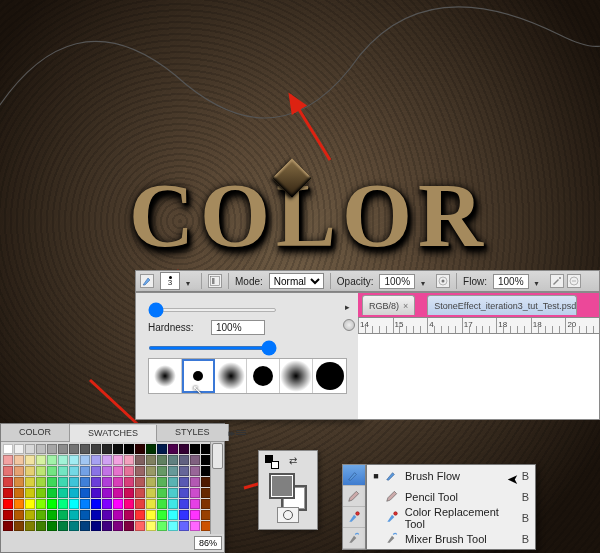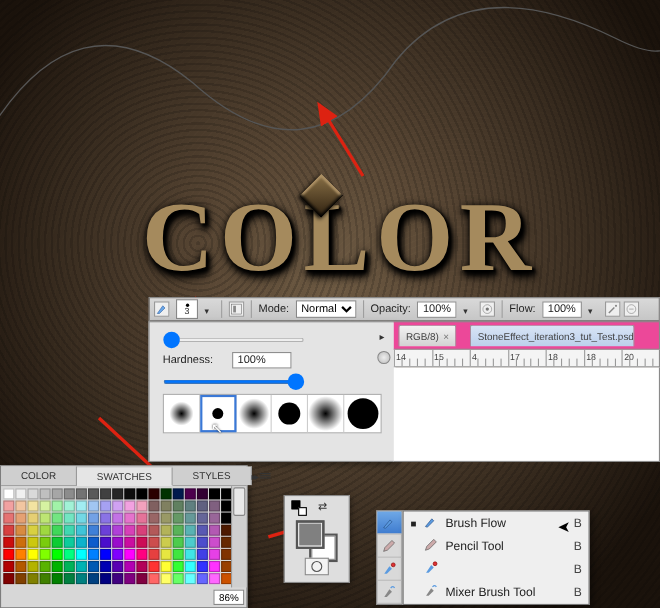--- a/index.html
+++ b/index.html
@@ -513,20 +513,21 @@
         </svg></span>
       <span>Pencil Tool</span>
       <span class="sc">B</span>
     </div>
     <div class="toolitem">
       <span class="bullet"></span>
       <span><svg class="ic" viewBox="0 0 24 24">
           <path d="M4 20 L12 8 L16 12 L8 20 Z" fill="#5b9be0"></path>
           <circle cx="18" cy="6" r="3" fill="#d33" stroke="#800"></circle>
         </svg></span>
+      <span>Color Replacement Tool</span>
       <span class="sc">B</span>
     </div>
     <div class="toolitem">
       <span class="bullet"></span>
       <span><svg class="ic" viewBox="0 0 24 24">
           <path d="M4 20 L12 8 L16 12 L8 20 Z" fill="#888"></path>
           <path d="M14 6 Q18 2 20 6" stroke="#5b9be0" fill="none" stroke-width="2"></path>
         </svg></span>
       <span>Mixer Brush Tool</span>
       <span class="sc">B</span>

